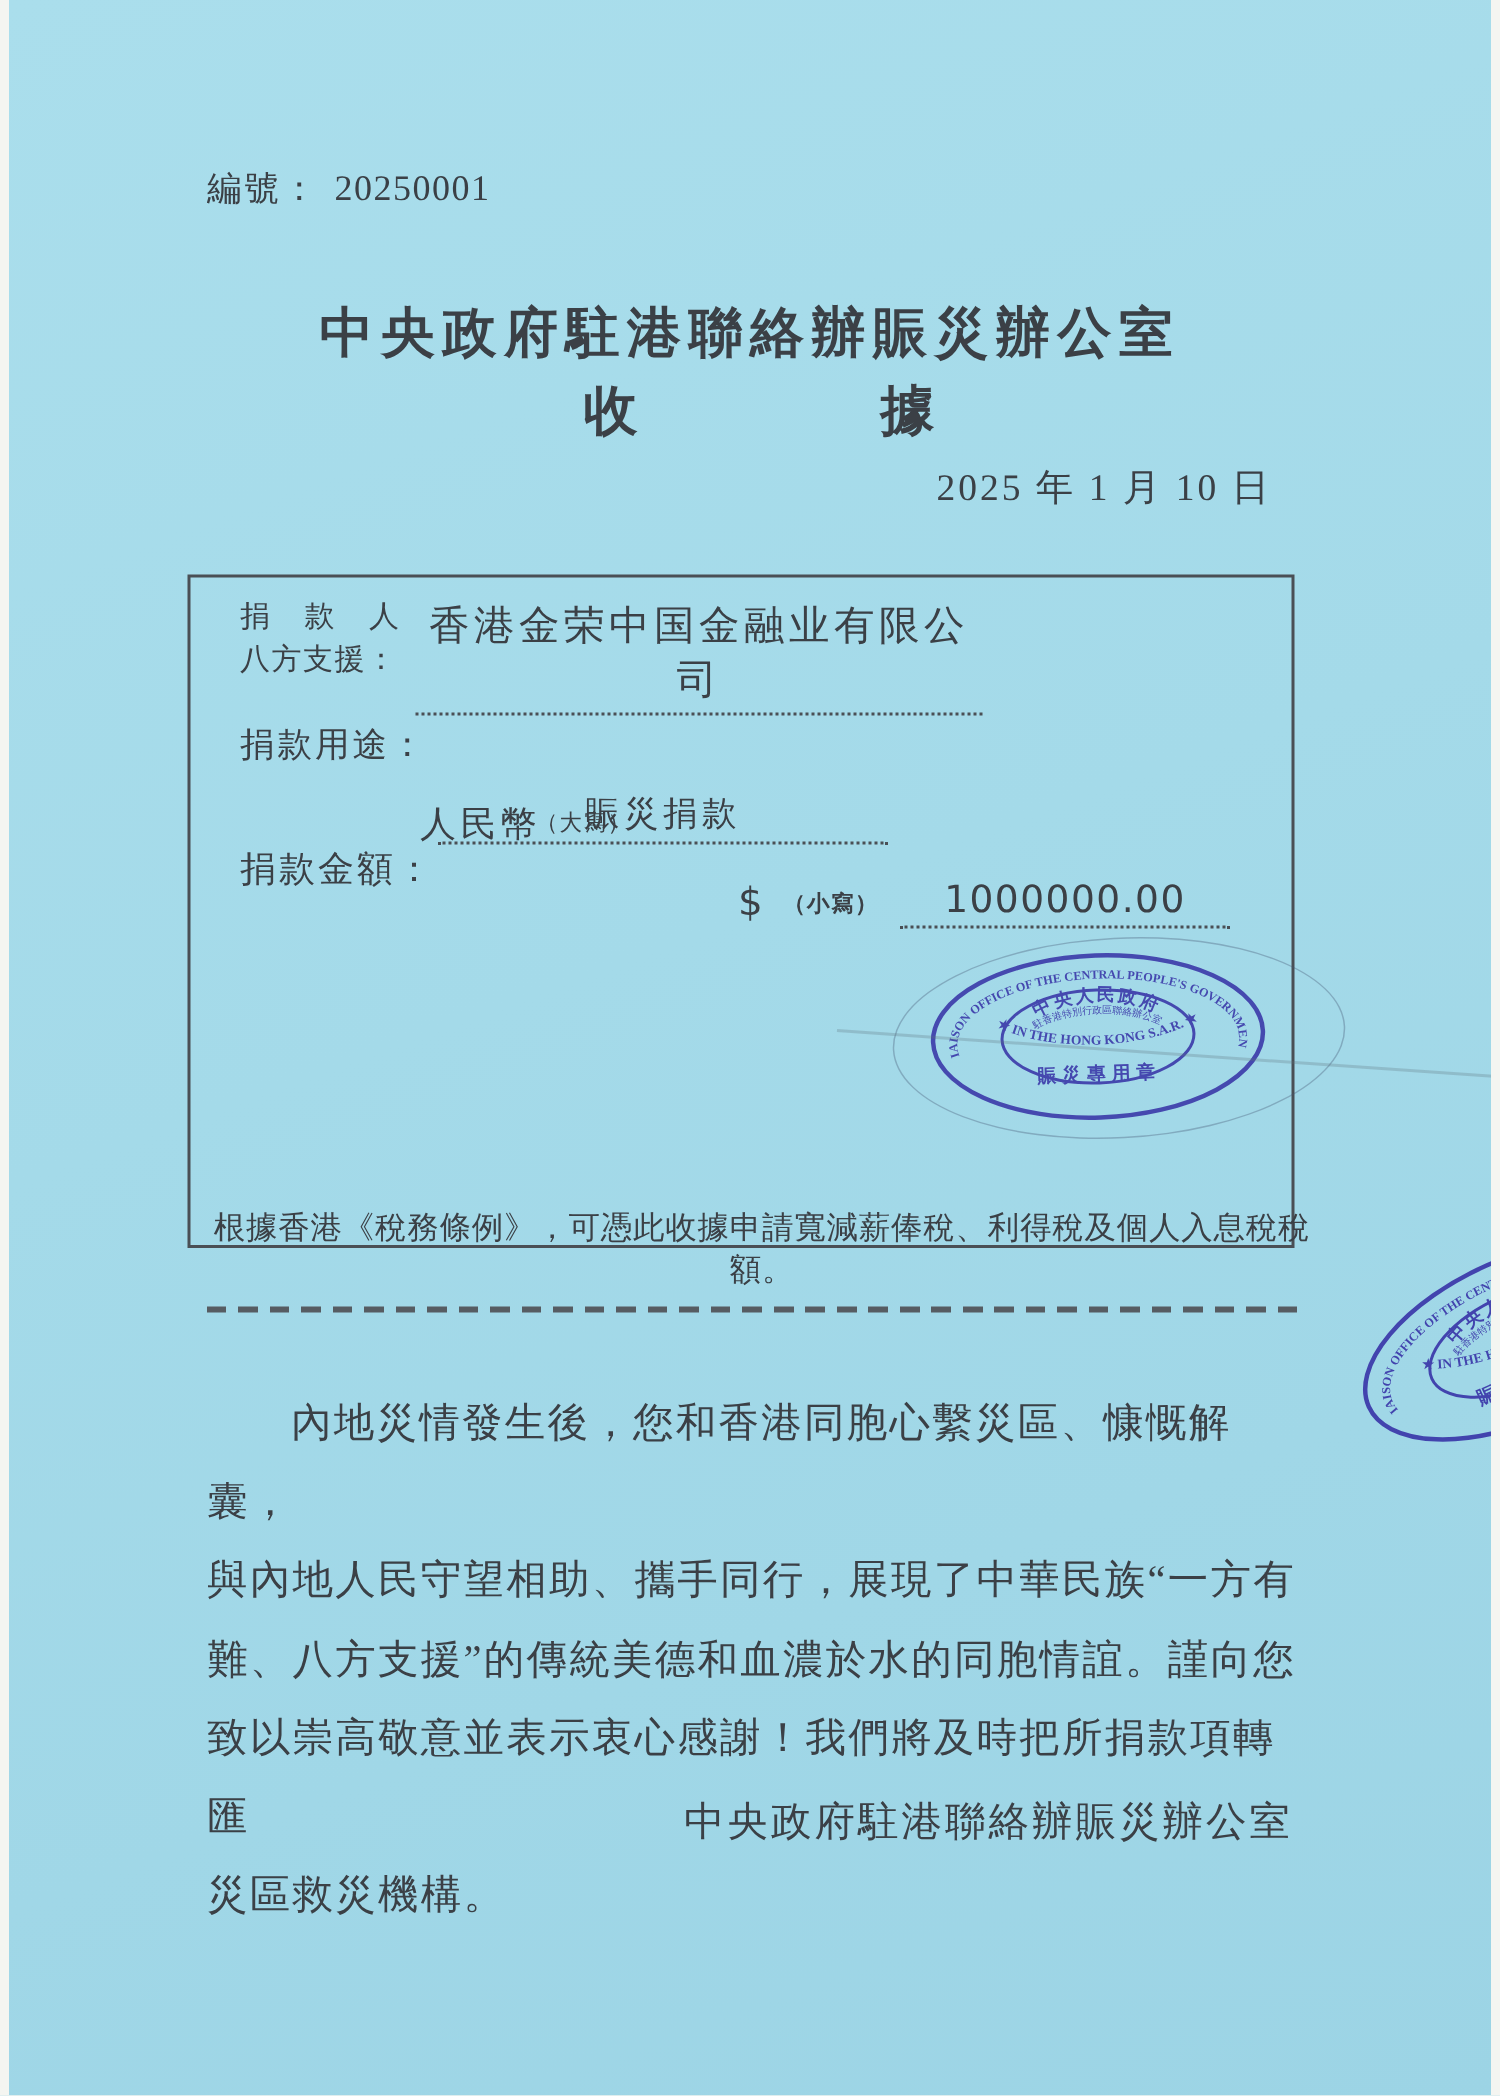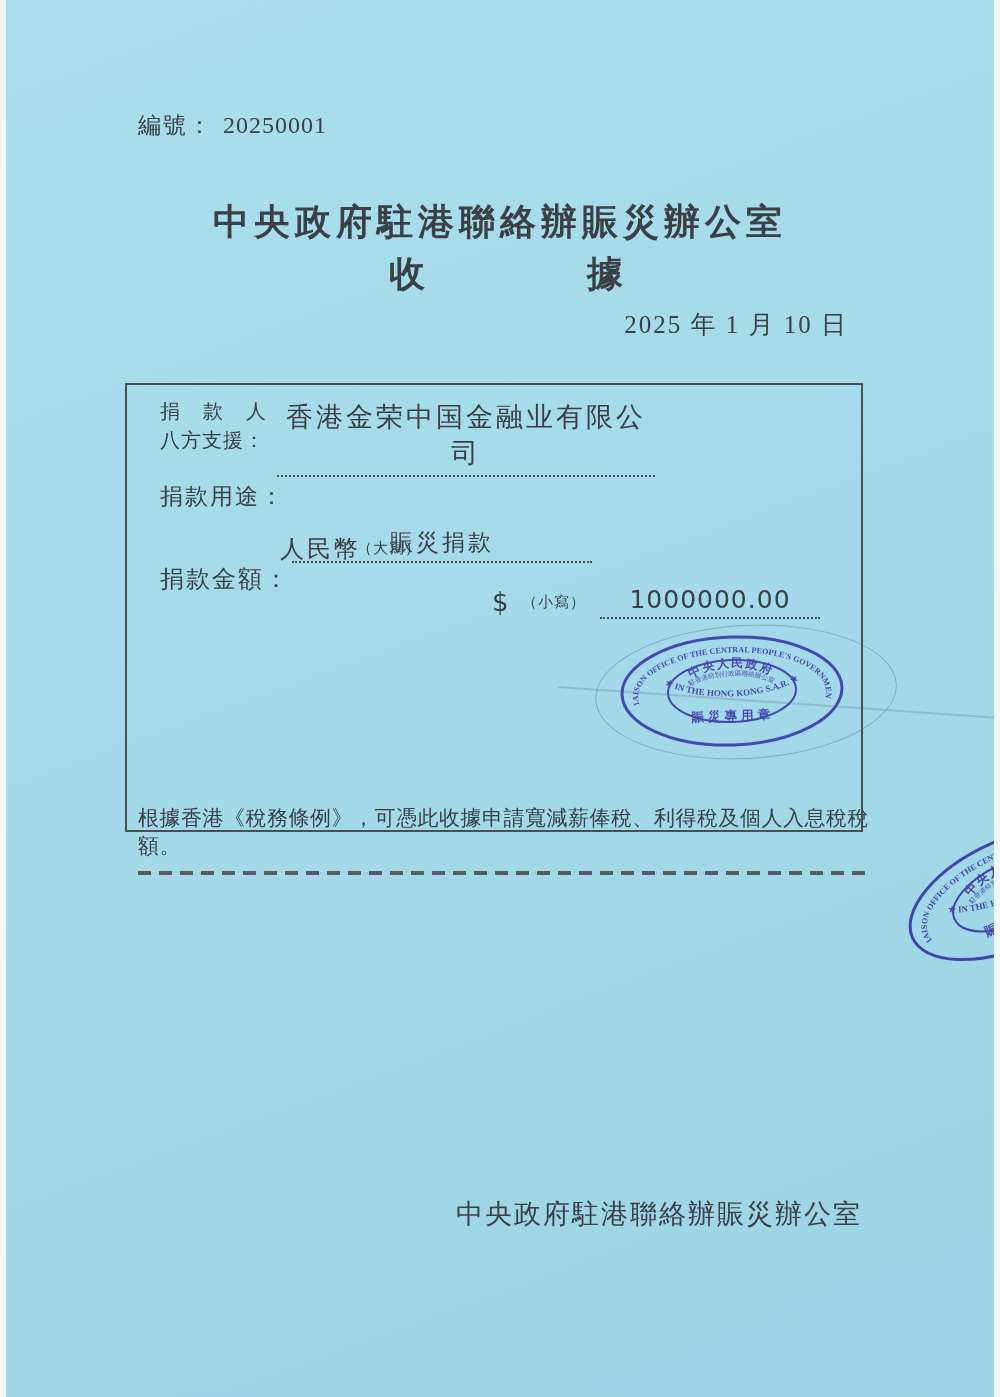--- a/index.html
+++ b/index.html
@@ -55,40 +55,40 @@
   .currency{position:absolute;left:153px;top:148px;font-size:24px;letter-spacing:3px;}
   .paren-label{font-size:15px;letter-spacing:1px;}
   .words-label{position:absolute;left:230px;top:154px;}
   .amount-words{
     position:absolute;left:305px;top:142px;width:296px;
     font-size:28px;font-weight:bold;letter-spacing:5px;
     border-bottom:2px dotted #4a4f55;padding-bottom:4px;padding-left:18px;
     box-sizing:border-box;
   }
   .dollar{position:absolute;left:365px;top:202px;font-size:26px;font-family:"DejaVu Sans",sans-serif;}
-  .figures-label{position:absolute;left:395px;top:208px;}
+  .figures-label{position:absolute;left:395px;top:208px;font-weight:bold;}
   .amount-figures{
     position:absolute;left:473px;top:200px;width:220px;
     font-size:25px;font-family:"DejaVu Sans",sans-serif;letter-spacing:1px;text-align:center;
     border-bottom:2px dotted #4a4f55;padding-bottom:3px;
   }
 
   .stamp{position:absolute;width:240px;height:120px;}
   .stamp-main{left:485px;top:246px;transform:rotate(-2deg);opacity:.92;}
   .stamp-ghost{
     position:absolute;left:468px;top:240px;width:300px;height:132px;
     border:1px solid rgba(70,85,115,.35);border-radius:50%;transform:rotate(-3deg);
   }
   .crease{
     position:absolute;left:558px;top:686px;width:450px;height:2px;
     background:rgba(95,115,125,.28);transform:rotate(4deg);transform-origin:left center;
   }
   .stamp-partial{position:absolute;left:893px;top:833px;transform:rotate(-24deg);opacity:.95;}
 
-  .tax-note{position:absolute;left:138px;top:804px;width:740px;font-size:21px;letter-spacing:.5px;}
+  .tax-note{position:absolute;left:138px;top:804px;width:740px;font-size:21px;letter-spacing:.5px;text-align:center;}
 
   .dashes{
     position:absolute;left:138px;top:871px;width:728px;height:4px;
     background:repeating-linear-gradient(90deg,#565c62 0 13px,transparent 13px 21px);
   }
 
   .letter{position:absolute;left:138px;top:922px;width:730px;font-size:27px;line-height:52.5px;letter-spacing:1.5px;}
   .letter .line.indent{text-indent:56px;}
   .signature{position:absolute;right:138px;top:1196px;font-size:27px;letter-spacing:2px;}
 </style>
@@ -161,18 +161,25 @@
     <path id="sb-bot" d="M 40,42 A 88,40 0 0 0 200,42" fill="none"></path>
     <path id="sb-in1" d="M 74,67 A 49,23 0 1 1 166,67" fill="none"></path>
     <path id="sb-in2" d="M 68,79 A 55,26 0 1 1 172,79" fill="none"></path>
     <text font-size="8.2" font-weight="bold" fill="#3e3dab"><textPath href="#sb-top" startOffset="50%" text-anchor="middle">LIAISON OFFICE OF THE CENTRAL PEOPLE'S GOVERNMENT</textPath></text>
     <text font-size="9" font-weight="bold" fill="#3e3dab"><textPath href="#sb-bot" startOffset="50%" text-anchor="middle">★ IN THE HONG KONG S.A.R. ★</textPath></text>
     <text font-size="12" font-weight="bold" fill="#3e3dab" letter-spacing="2"><textPath href="#sb-in1" startOffset="50%" text-anchor="middle">中央人民政府</textPath></text>
     <text font-size="6.6" fill="#3e3dab"><textPath href="#sb-in2" startOffset="50%" text-anchor="middle">駐香港特別行政區聯絡辦公室</textPath></text>
     <text x="120" y="89" font-size="12.5" font-weight="bold" fill="#3e3dab" text-anchor="middle" letter-spacing="4">賑災專用章</text>
   </svg>
 
+  <div class="letter">
+    <div class="line indent">內地災情發生後，您和香港同胞心繫災區、慷慨解囊，</div>
+    <div class="line">與內地人民守望相助、攜手同行，展現了中華民族“一方有</div>
+    <div class="line">難、八方支援”的傳統美德和血濃於水的同胞情誼。謹向您</div>
+    <div class="line">致以崇高敬意並表示衷心感謝！我們將及時把所捐款項轉匯</div>
+    <div class="line">災區救災機構。</div>
+  </div>
 
   <div class="signature">中央政府駐港聯絡辦賑災辦公室</div>
 
   <div class="edge left"></div>
   <div class="edge right"></div>
 </div>
 
 </body></html>

